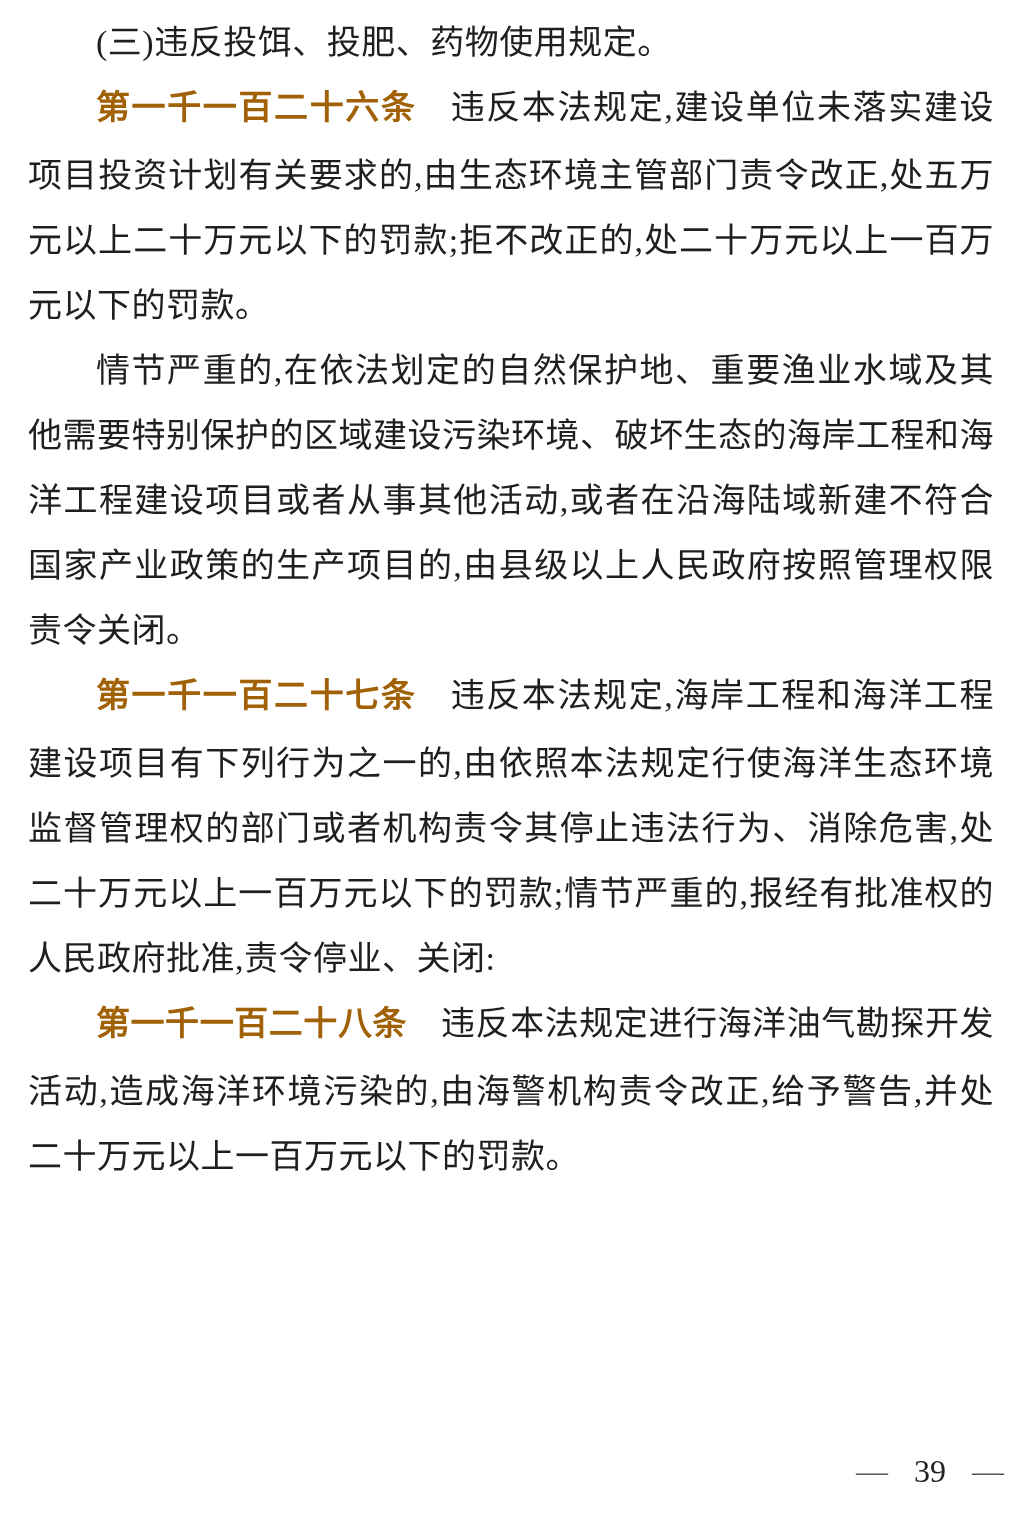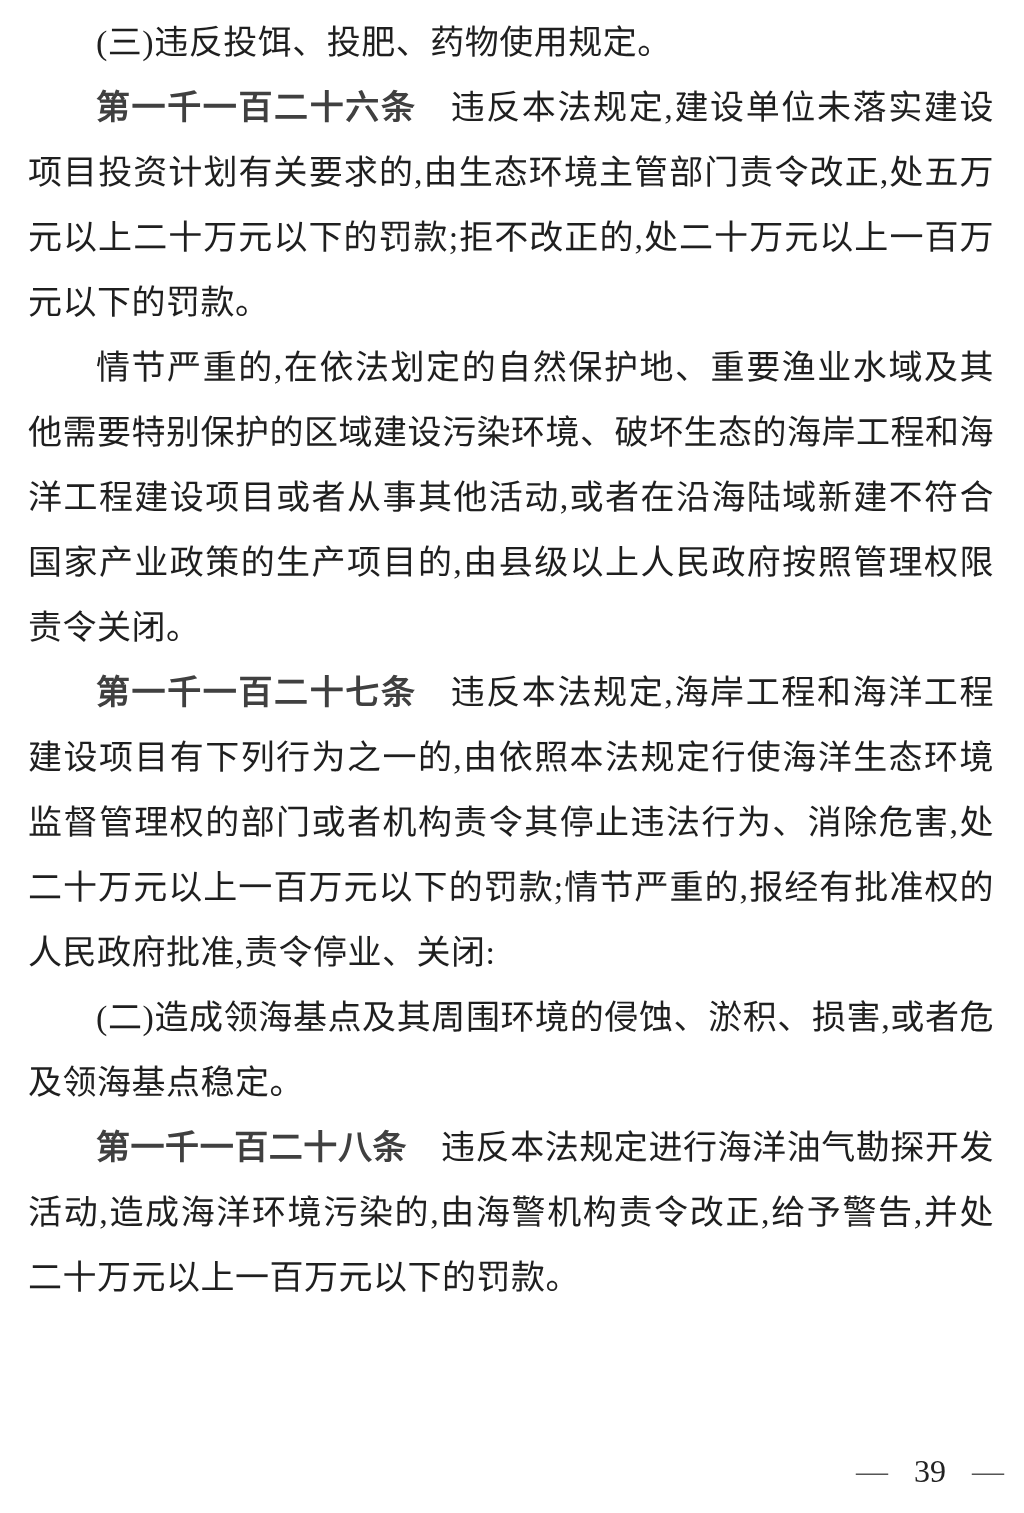--- a/index.html
+++ b/index.html
@@ -25,23 +25,23 @@
     text-align: justify;
     text-justify: inter-ideograph;
   }
   .content p {
     margin: 0;
     padding: 0;
     text-indent: 2em;
   }
   .content p b.art {
     font-weight: 700;
-    color: #404040;
+    color: #a16207;
     margin-right: 1em;
-    font-family: Liberation Serif, serif;
+    font-family: Liberation Mono, monospace;
   }
   .footer {
     position: absolute;
     right: 20px;
     bottom: 26px;
     font-size: 32px;
     line-height: 32px;
     color: #2b2b2b;
     white-space: nowrap;
   }
@@ -58,21 +58,20 @@
 </head>
 <body>
 
 <div class="page">
 
   <div class="content" id="content">
       <p>(三)违反投饵、投肥、药物使用规定。</p>
       <p><b class="art">第一千一百二十六条</b>违反本法规定,建设单位未落实建设项目投资计划有关要求的,由生态环境主管部门责令改正,处五万元以上二十万元以下的罚款;拒不改正的,处二十万元以上一百万元以下的罚款。</p>
       <p>情节严重的,在依法划定的自然保护地、重要渔业水域及其他需要特别保护的区域建设污染环境、破坏生态的海岸工程和海洋工程建设项目或者从事其他活动,或者在沿海陆域新建不符合国家产业政策的生产项目的,由县级以上人民政府按照管理权限责令关闭。</p>
       <p><b class="art">第一千一百二十七条</b>违反本法规定,海岸工程和海洋工程建设项目有下列行为之一的,由依照本法规定行使海洋生态环境监督管理权的部门或者机构责令其停止违法行为、消除危害,处二十万元以上一百万元以下的罚款;情节严重的,报经有批准权的人民政府批准,责令停业、关闭:</p>
-      <p>(二)造成领海基点及其周围环境的侵蚀、淤积、损害,或者危及领海基点稳定。</p>
       <p><b class="art">第一千一百二十八条</b>违反本法规定进行海洋油气勘探开发活动,造成海洋环境污染的,由海警机构责令改正,给予警告,并处二十万元以上一百万元以下的罚款。</p>
     </div>
 
   <div class="footer">
     <span class="dash">—</span><span class="pagenum">39</span><span class="dash">—</span>
   </div>
 
 </div>
 
 </body></html>

